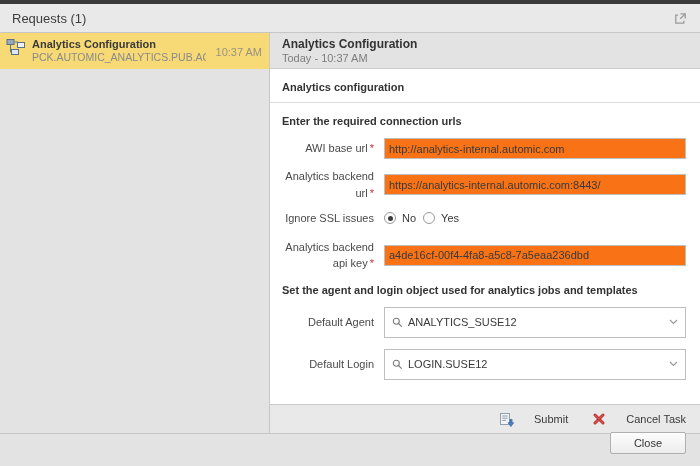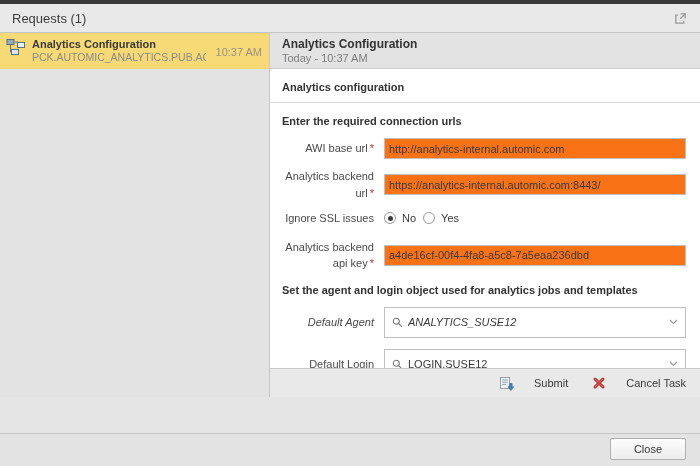--- a/index.html
+++ b/index.html
@@ -76,21 +76,21 @@
   .combo-text{flex:1;font-size:11px;color:#3a3a3a;white-space:nowrap;overflow:hidden;}
   
   .toolbar{
     height:29px;flex:0 0 29px;background:#e9e9e9;border-top:1px solid #c9c9c9;
     display:flex;align-items:center;justify-content:flex-end;gap:24px;padding:0 14px;
   }
   .tool-btn{display:flex;align-items:center;gap:20px;font-size:11px;color:#3a3a3a;cursor:pointer;}
   
   .footer{
     height:33px;flex:0 0 33px;background:var(--panel-gray);border-top:1px solid var(--border-gray);
-    display:flex;align-items:flex-start;justify-content:flex-end;padding:4px 14px;margin-top:36px;
+    display:flex;align-items:flex-end;justify-content:flex-end;padding:12px 14px;
   }
   .close-btn{
     font-family:"Liberation Sans",sans-serif;font-size:11px;color:#333;
     background:linear-gradient(#fdfdfd,#ececec);border:1px solid #b0b0b0;border-radius:2px;
     padding:4px 23px;cursor:pointer;
   }
 </style>
 </head>
 <body>
 
@@ -172,21 +172,21 @@
 
           <div class="row" style="margin-bottom:12px;">
             <label class="lbl"><span>Analytics backend api key</span><span class="req">*</span></label>
             <div class="ctrl">
               <input class="text" type="text" value="a4de16cf-00f4-4fa8-a5c8-7a5eaa236dbd" style="">
             </div>
           </div>
 
           <div class="group-title">Set the agent and login object used for analytics jobs and templates</div>
 
-          <div class="row" style="margin-bottom:11px;font-style:italic;">
+          <div class="row" style="margin-bottom:11px;">
             <label class="lbl">Default Agent</label>
             <div class="ctrl combo">
               <svg width="11" height="11" viewBox="0 0 11 11">
                 <circle cx="4.3" cy="4.3" r="3" fill="none" stroke="#7a7a7a" stroke-width="1.1"></circle>
                 <line x1="6.6" y1="6.6" x2="9.7" y2="9.7" stroke="#7a7a7a" stroke-width="1.2"></line>
               </svg>
               <span class="combo-text">ANALYTICS_SUSE12</span>
               <svg width="9" height="6" viewBox="0 0 9 6">
                 <polyline points="1,1 4.5,4.5 8,1" fill="none" stroke="#9a9a9a" stroke-width="1.2"></polyline>
               </svg>

